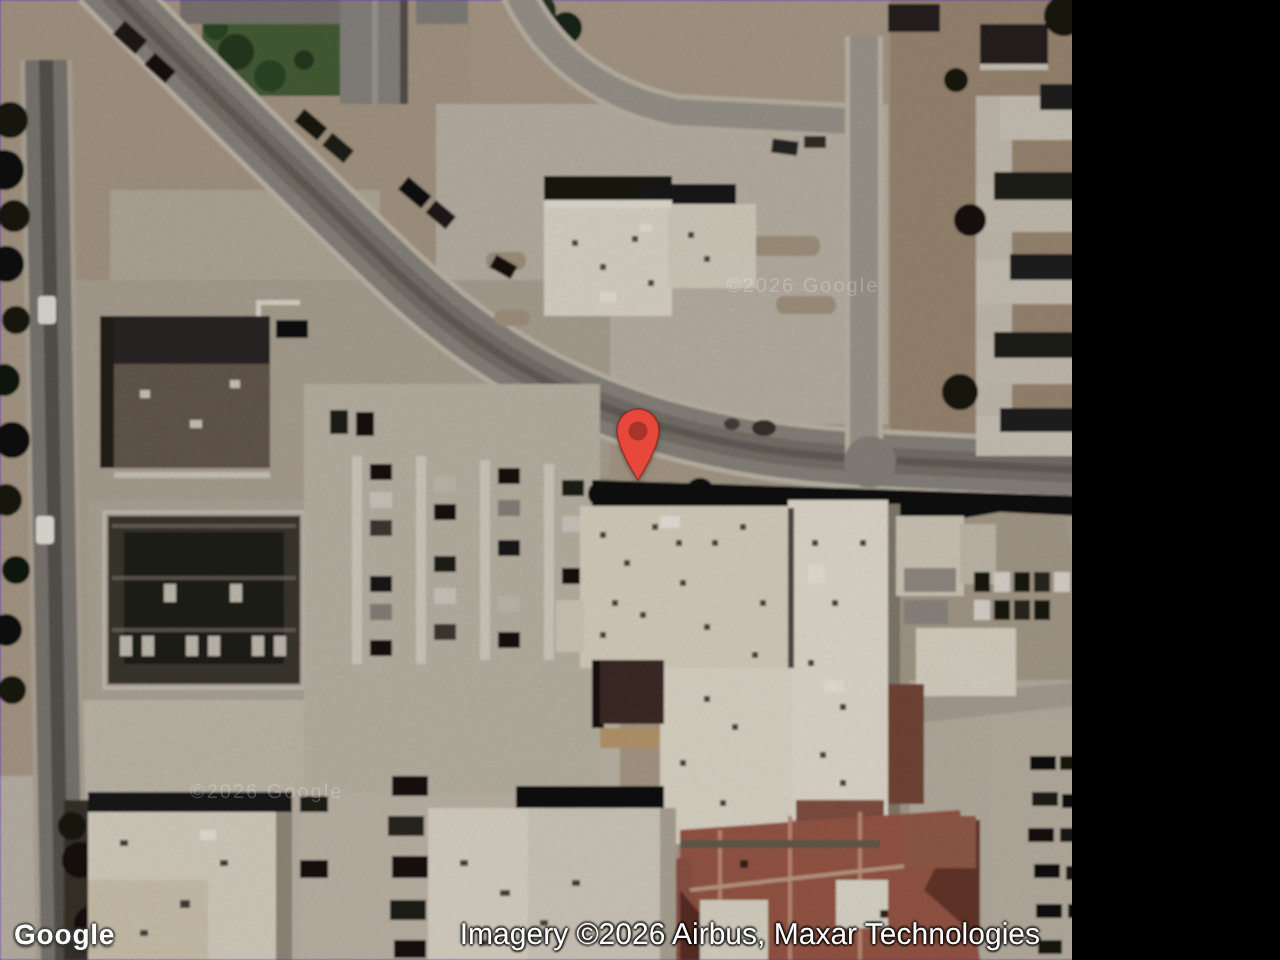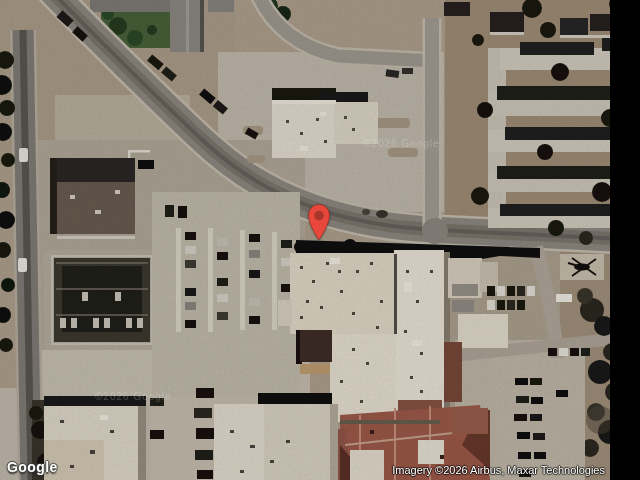--- a/index.html
+++ b/index.html
@@ -1,33 +1,33 @@
 <!DOCTYPE html>
 <html><head>
 <meta charset="utf-8">
 <style>
   html,body{margin:0;padding:0;background:#000;}
   #map-frame{
-    position:relative;width:610px;height:480px;overflow:hidden;
+    position:relative;width:536px;height:480px;overflow:hidden;
     font-family:"Liberation Sans",sans-serif;
     background:#6d28d9;
   }
   #terrain{position:absolute;left:0;top:0;width:640px;height:480px;display:block;}
   .wm{
     position:absolute;color:rgba(255,255,255,0.22);font-size:10px;letter-spacing:1px;
     font-family:"Liberation Sans",sans-serif;white-space:nowrap;pointer-events:none;
   }
   #google-logo{
     position:absolute;left:7px;bottom:5px;color:#fff;font-size:14px;font-weight:600;
     letter-spacing:0.4px;cursor:pointer;
     text-shadow:-1px 0 1px rgba(60,60,60,.85),1px 0 1px rgba(60,60,60,.85),
                 0 -1px 1px rgba(60,60,60,.85),0 1.5px 1.5px rgba(40,40,40,.9);
   }
   #attribution{
-    position:absolute;right:5px;bottom:4px;color:#fff;font-size:11px;
+    position:absolute;right:16px;bottom:4px;color:#fff;font-size:15px;
     text-shadow:-1px 0 1px rgba(0,0,0,.7),1px 0 1px rgba(0,0,0,.7),
                 0 -1px 1px rgba(0,0,0,.7),0 1px 1px rgba(0,0,0,.8);
   }
   #pin{position:absolute;left:304px;top:202px;width:30px;height:40px;
        filter:drop-shadow(0 1px 1px rgba(0,0,0,.35));cursor:pointer;}
 </style>
 </head>
 <body>
 
 <div id="map-frame">

